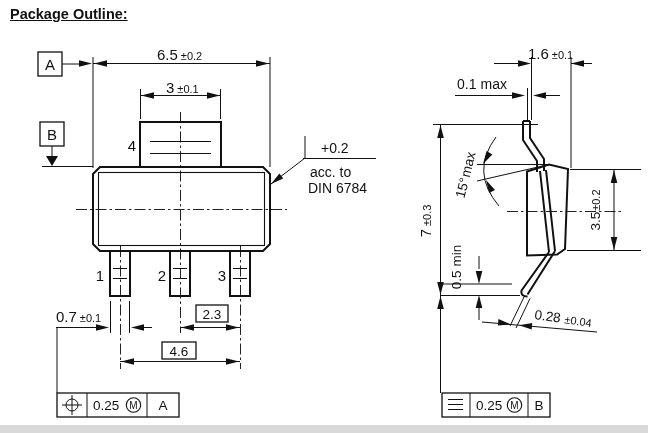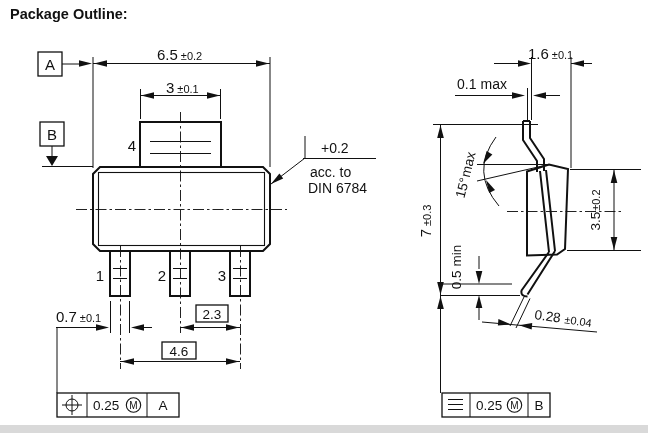--- a/index.html
+++ b/index.html
@@ -1,18 +1,18 @@
 <!DOCTYPE html>
 <html><head>
 <meta charset="utf-8">
 <style>
   html,body{margin:0;padding:0;background:#fff;}
   .page{position:relative;width:648px;height:433px;background:#ffffff;overflow:hidden;
         font-family:"Liberation Sans",sans-serif;}
-  .title{position:absolute;left:10px;top:6px;font-size:14.5px;font-weight:bold;color:#111;margin:0;}
+  .title{position:absolute;left:10px;top:6px;font-size:14.5px;font-weight:bold;color:#111;margin:0;text-decoration:underline;}
   .scan-edge{position:absolute;left:0;top:425px;width:648px;height:8px;background:#d9d9d9;}
   svg{position:absolute;left:0;top:0;}
   svg text{fill:#111;font-family:"Liberation Sans",sans-serif;}
   .d{font-size:15px;}          
   .s{font-size:11px;}          
   .m{font-size:13.5px;}        
   .n{font-size:14px;}          
   .mc{font-size:10px;}         
   .ln{stroke:#111;stroke-width:1;fill:none;}            
   .ob{stroke:#111;stroke-width:2;fill:none;}            

